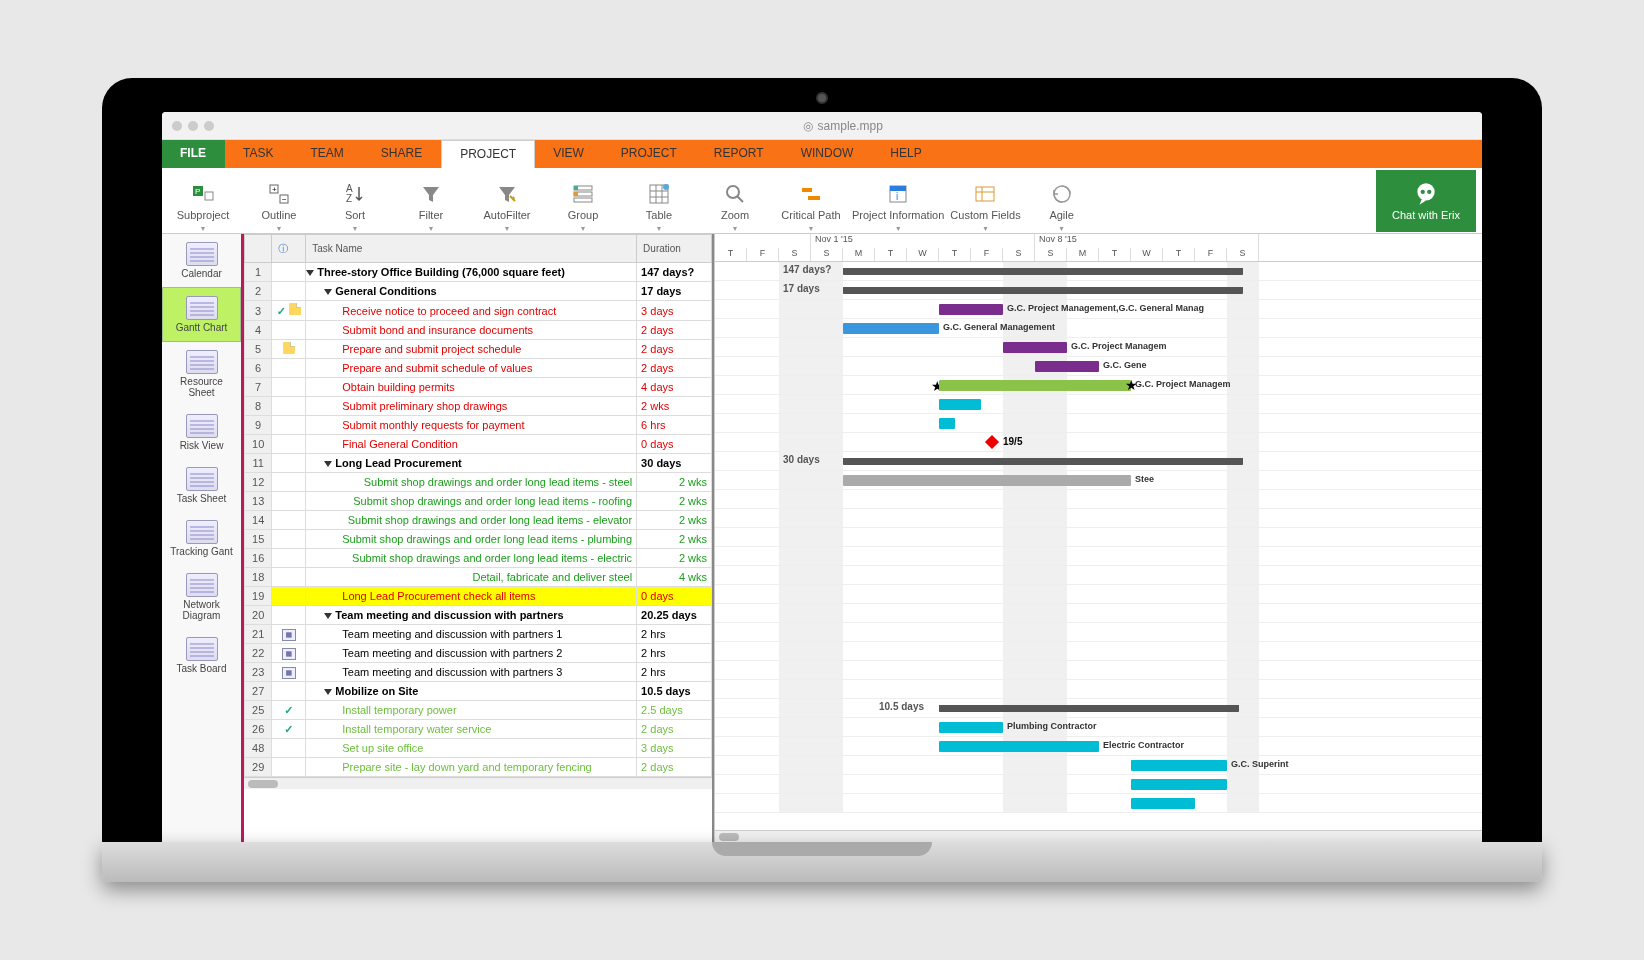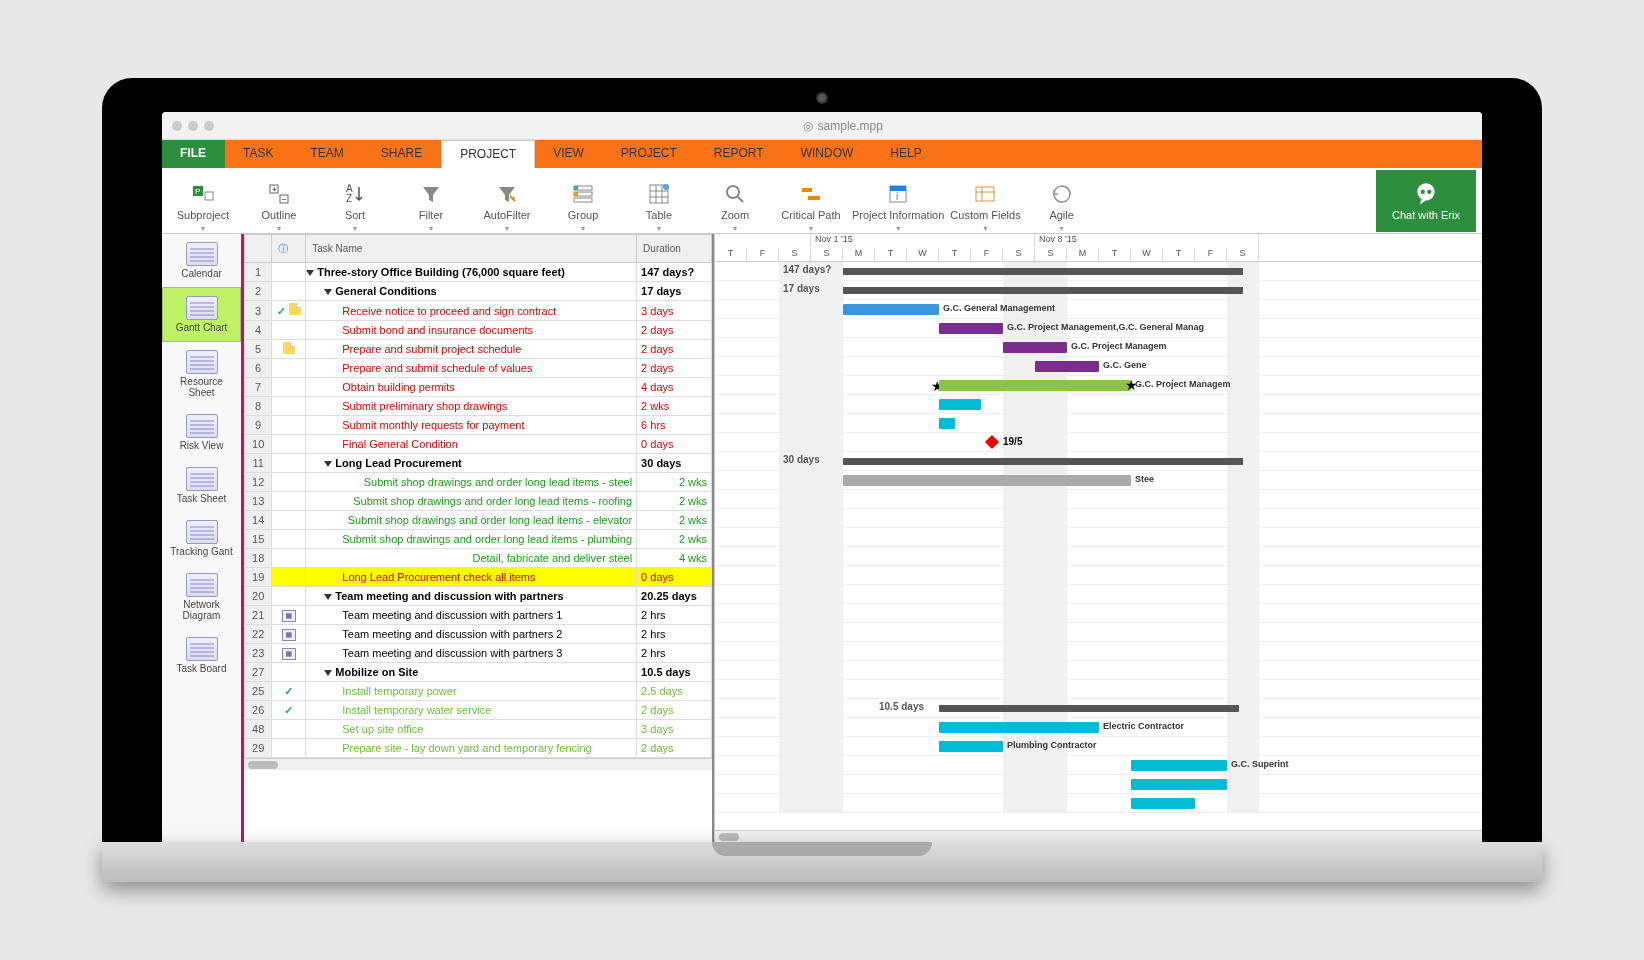--- a/index.html
+++ b/index.html
@@ -400,20 +400,26 @@
                     <td class="indent-2 color-green">Submit shop drawings and order long lead items - elevator</td>
                     <td class="col-dur color-green" style="font-weight:normal">2 wks</td>
                   </tr>
                   <tr>
                     <td class="col-num">15</td>
                     <td class="col-ind"></td>
                     <td class="indent-2 color-green">Submit shop drawings and order long lead items - plumbing</td>
                     <td class="col-dur color-green" style="font-weight:normal">2 wks</td>
                   </tr>
                   <tr>
+                    <td class="col-num">16</td>
+                    <td class="col-ind"></td>
+                    <td class="indent-2 color-green">Submit shop drawings and order long lead items - electric</td>
+                    <td class="col-dur color-green" style="font-weight:normal">2 wks</td>
+                  </tr>
+                  <tr>
                     <td class="col-num">18</td>
                     <td class="col-ind"></td>
                     <td class="indent-2 color-green">Detail, fabricate and deliver steel</td>
                     <td class="col-dur color-green" style="font-weight:normal">4 wks</td>
                   </tr>
                   <tr class="hl-yellow">
                     <td class="col-num">19</td>
                     <td class="col-ind"></td>
                     <td class="indent-2 color-red">Long Lead Procurement check all items</td>
                     <td class="col-dur color-red" style="font-weight:normal">0 days</td>
@@ -514,27 +520,27 @@
                 <div class="gantt-weekend" style="left: 512px; width: 32px;"></div>
                 <div class="gantt-row">
                   <span class="gantt-label" style="right:auto;left:68px;">147 days?</span>
                   <div class="bar summary" style="left:128px;width:400px;"></div>
                 </div>
                 <div class="gantt-row">
                   <span class="gantt-label" style="right:auto;left:68px;">17 days</span>
                   <div class="bar summary" style="left:128px;width:400px;"></div>
                 </div>
                 <div class="gantt-row">
+                  <div class="bar purple" style="left:224px;width:64px;">
+                    <span class="bar-text">G.C. Project Management,G.C. General Manag</span>
+                  </div>
+                </div>
+                <div class="gantt-row">
                   <div class="bar blue" style="left:128px;width:96px;">
                     <span class="bar-text">G.C. General Management</span>
-                  </div>
-                </div>
-                <div class="gantt-row">
-                  <div class="bar purple" style="left:224px;width:64px;">
-                    <span class="bar-text">G.C. Project Management,G.C. General Manag</span>
                   </div>
                 </div>
                 <div class="gantt-row">
                   <div class="bar purple" style="left:288px;width:64px;">
                     <span class="bar-text">G.C. Project Managem</span>
                   </div>
                 </div>
                 <div class="gantt-row">
                   <div class="bar purple" style="left:320px;width:64px;">
                     <span class="bar-text">G.C. Gene</span>
@@ -575,27 +581,27 @@
                 <div class="gantt-row"></div>
                 <div class="gantt-row"></div>
                 <div class="gantt-row"></div>
                 <div class="gantt-row"></div>
                 <div class="gantt-row"></div>
                 <div class="gantt-row">
                   <span class="gantt-label" style="right:auto;left:164px;">10.5 days</span>
                   <div class="bar summary" style="left:224px;width:300px;"></div>
                 </div>
                 <div class="gantt-row">
+                  <div class="bar cyan" style="left:224px;width:64px;">
+                    <span class="bar-text">Plumbing Contractor</span>
+                  </div>
+                </div>
+                <div class="gantt-row">
                   <div class="bar cyan" style="left:224px;width:160px;">
                     <span class="bar-text">Electric Contractor</span>
-                  </div>
-                </div>
-                <div class="gantt-row">
-                  <div class="bar cyan" style="left:224px;width:64px;">
-                    <span class="bar-text">Plumbing Contractor</span>
                   </div>
                 </div>
                 <div class="gantt-row">
                   <div class="bar cyan" style="left:416px;width:96px;">
                     <span class="bar-text">G.C. Superint</span>
                   </div>
                 </div>
                 <div class="gantt-row">
                   <div class="bar cyan" style="left:416px;width:96px;"></div>
                 </div>

